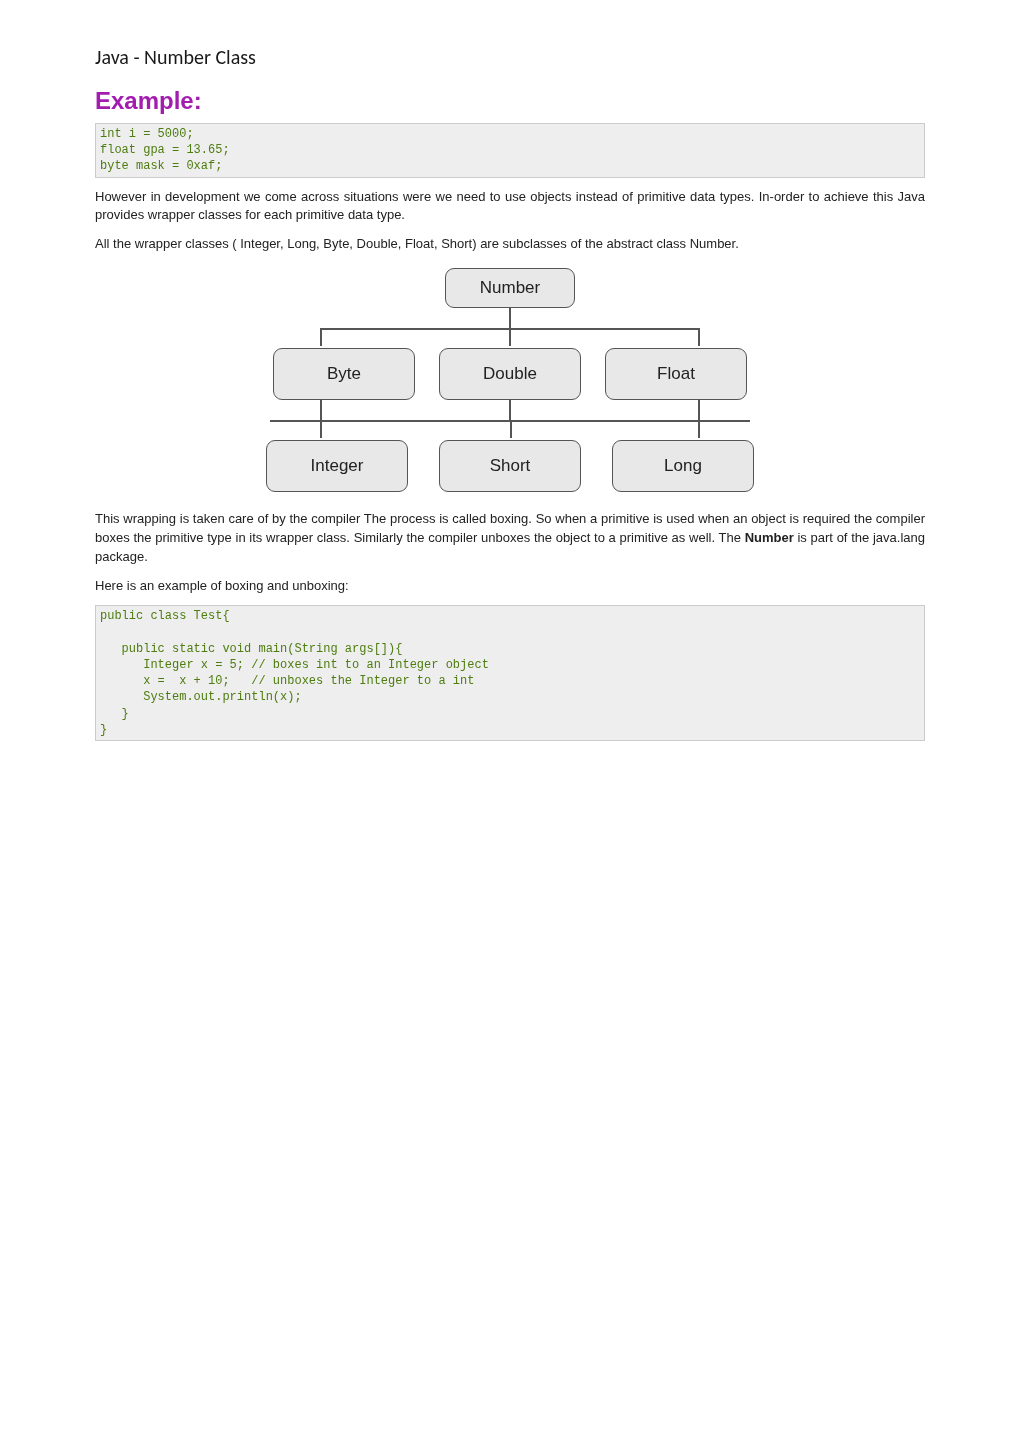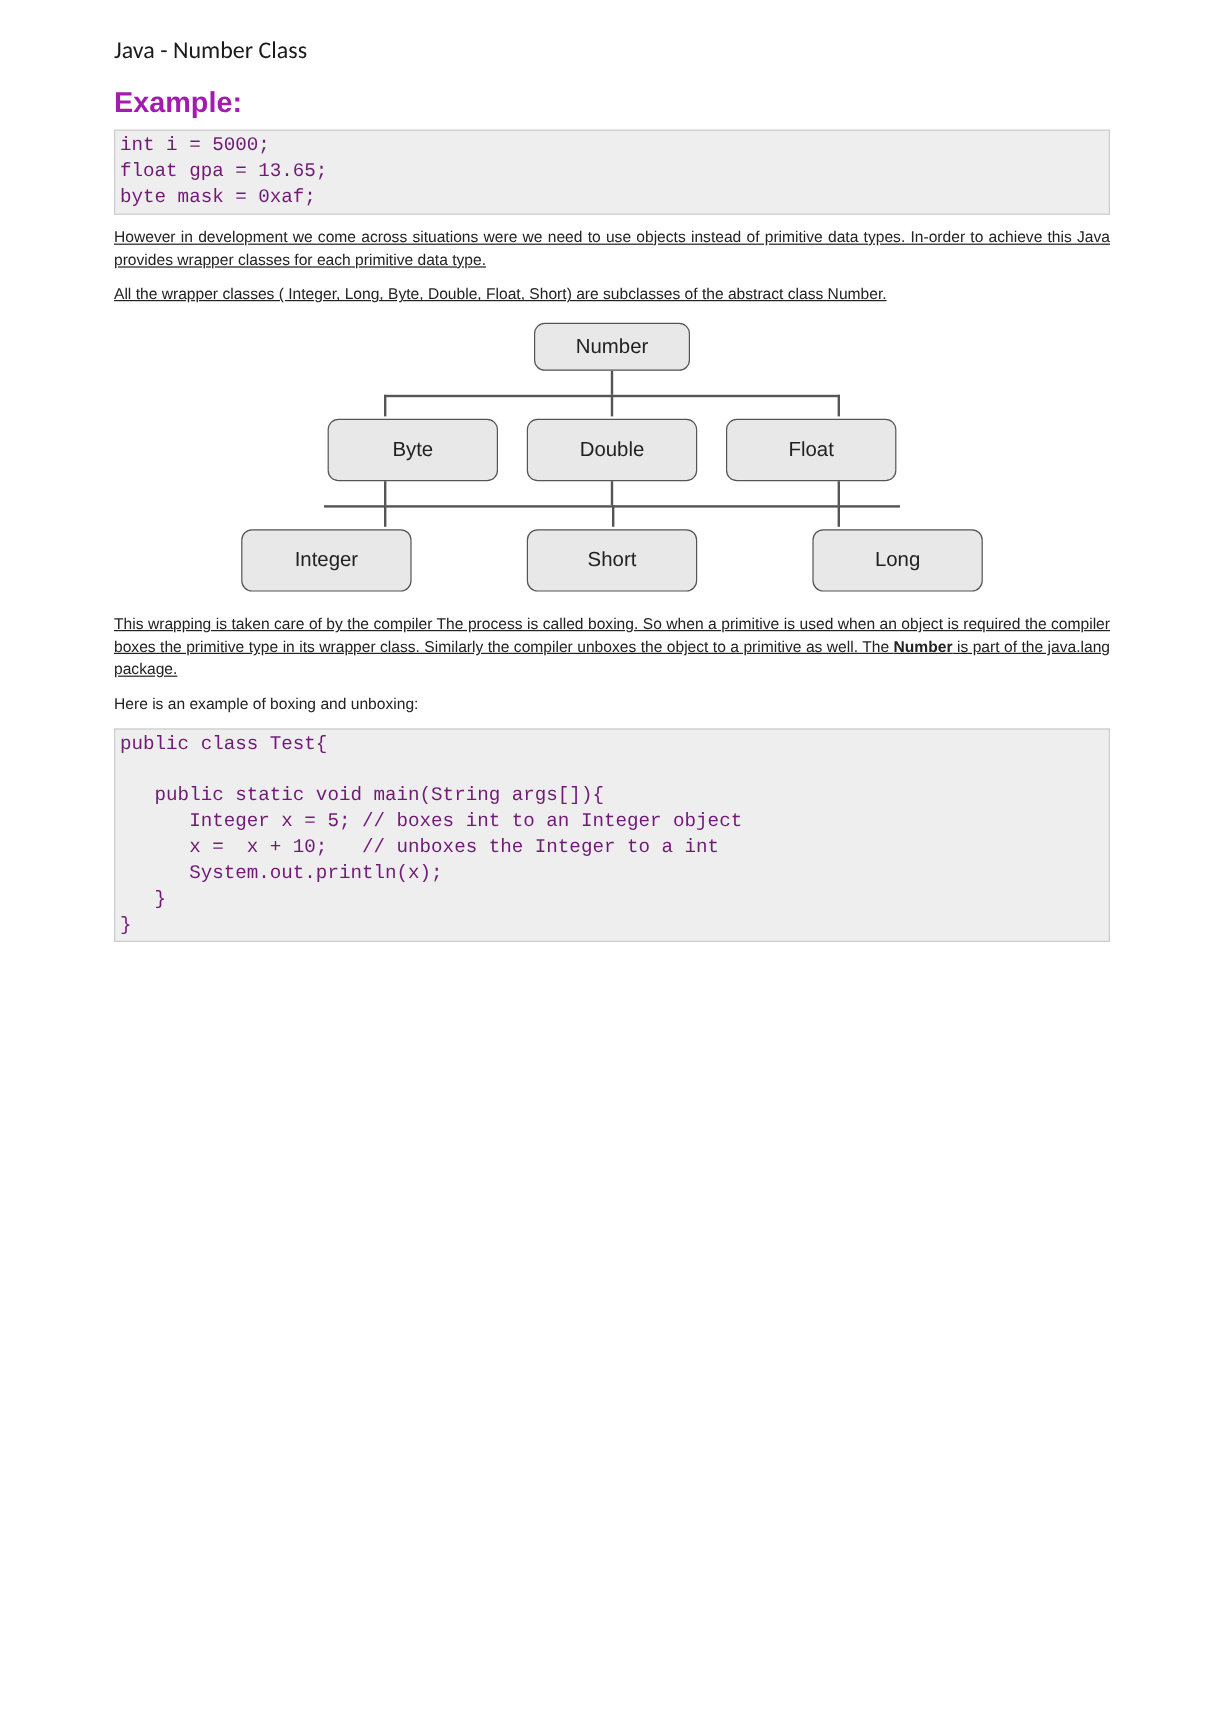--- a/index.html
+++ b/index.html
@@ -11,48 +11,47 @@
     color: #333333;
     width: 1020px;
   }
   .page {
     padding: 30px 95px 40px 95px;
   }
   h1.title {
     font-family: Calibri, Arial, sans-serif;
     font-size: 20px;
     font-weight: normal;
-    margin: 0 0 18px 0;
+    margin: 15px 0 18px 0;
     color: #1a1a1a;
   }
   p {
     margin: 10px 0;
     line-height: 1.45;
     color: #222;
   }
   p.justify {
     text-align: justify;
-    text-decoration: underline;
   }
   h2.example {
     font-family: Arial, Helvetica, sans-serif;
     font-size: 24px;
     font-weight: bold;
     margin: 12px 0 8px 0;
     color: #a21caf;
   }
   pre.code {
     background: #eeeeee;
     border: 1px solid #cccccc;
     font-family: "Courier New", monospace;
-    font-size: 16px;
+    font-size: 12px;
     line-height: 1.35;
     padding: 2px 4px;
     margin: 6px 0;
-    color: #701a75;
+    color: #4d7c0f;
     white-space: pre;
     overflow: hidden;
   }
   .bold { font-weight: bold; }
 
   
   .diagram {
     width: 590px;
     margin: 14px auto 18px auto;
     position: relative;
@@ -100,21 +99,21 @@
   .d-conn-set .v3 { right:0; }
 
   .d-hbar2 {
     height:2px; background:#555; margin:0 auto; width: 480px; position:relative;
   }
   .d-hbar2 .bot-tick { position:absolute; top:0; width:2px; height:18px; background:#555; }
   .d-hbar2 .bt1 { left:50px; }
   .d-hbar2 .bt2 { left:240px; }
   .d-hbar2 .bt3 { right:50px; }
 
-  .d-row3 { margin-top:18px; gap:96px; display:flex; justify-content:center; }
+  .d-row3 { margin-top:18px; gap:31px; display:flex; justify-content:center; }
   .d-row3 .d-node { min-width:80px; }
 </style>
 </head>
 <body>
 
 <div class="page">
 
   <h1 class="title">Java - Number Class</h1>
 
 

